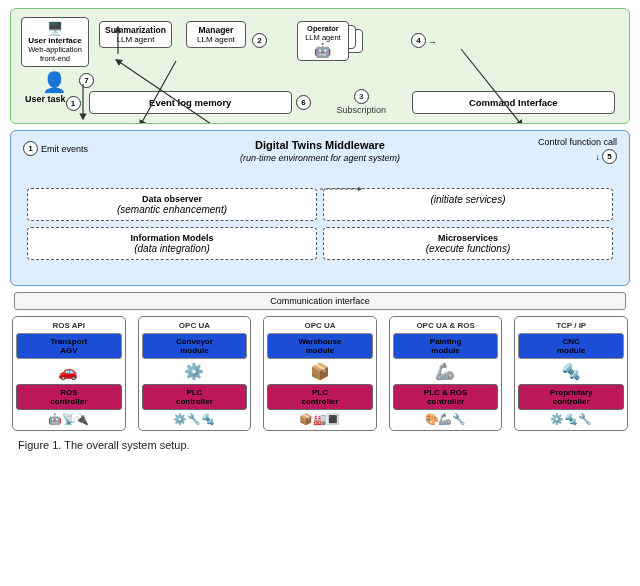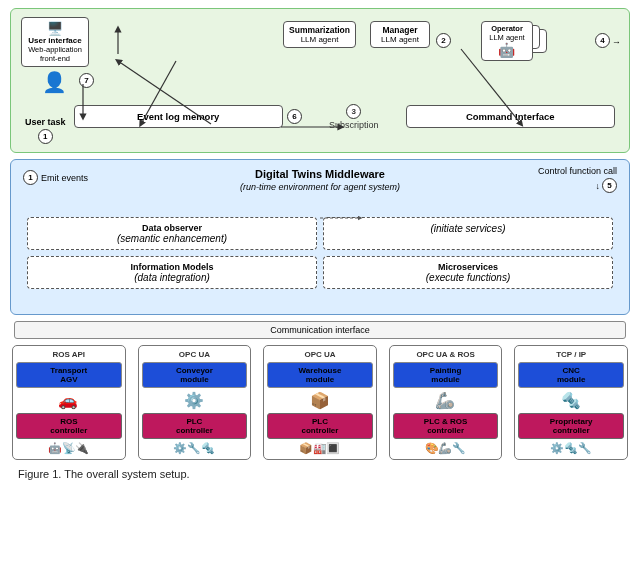--- a/index.html
+++ b/index.html
@@ -210,21 +210,21 @@
         <span style="font-size:7.5px;">Web-application</span>
         <span style="font-size:7.5px;">front-end</span>
       </div>
       <div style="margin-top:3px; font-size:20px;">👤</div>
     </div>
 
     <div style="position:absolute; left:68px; top:64px;">
       <span class="num-badge">7</span>
     </div>
 
-    <div style="display:flex; margin-left:80px; margin-top:4px; gap:10px; align-items:flex-start; position:relative;justify-content:flex-end;">
+    <div style="display:flex; margin-left:80px; margin-top:4px; gap:10px; align-items:flex-start; position:relative;">
 
       <div class="agent-box">
         <div class="agent-title">Summarization</div>
         <div>LLM agent</div>
       </div>
 
       <div class="agent-box" style="margin-left:4px;">
         <div class="agent-title">Manager</div>
         <div>LLM agent</div>
       </div>
@@ -253,21 +253,21 @@
       </div>
 
       <div style="display:flex; align-items:center; margin-top:12px; margin-left:4px;">
         <span class="num-badge">4</span>
         <span style="font-size:9px; margin-left:2px;">→</span>
       </div>
     </div>
 
     <div style="display:flex; align-items:center; margin-top:10px; padding:0 6px; gap:4px; position:relative;">
 
-      <div style="display:flex; flex-direction:column; align-items:center; margin-right:4px;margin-top:28px;">
+      <div style="display:flex; flex-direction:row; margin-right:4px;">
         <span style="font-size:9px; font-weight:bold;">User task</span>
         <span class="num-badge" style="margin-top:2px;">1</span>
       </div>
 
       <div class="green-bottom-box" style="flex:2; font-size:9.5px;">
         <span>Event log memory</span>
       </div>
 
       <div style="font-size:9px; display:flex; flex-direction:column; align-items:center;">
         <span class="num-badge">6</span>

